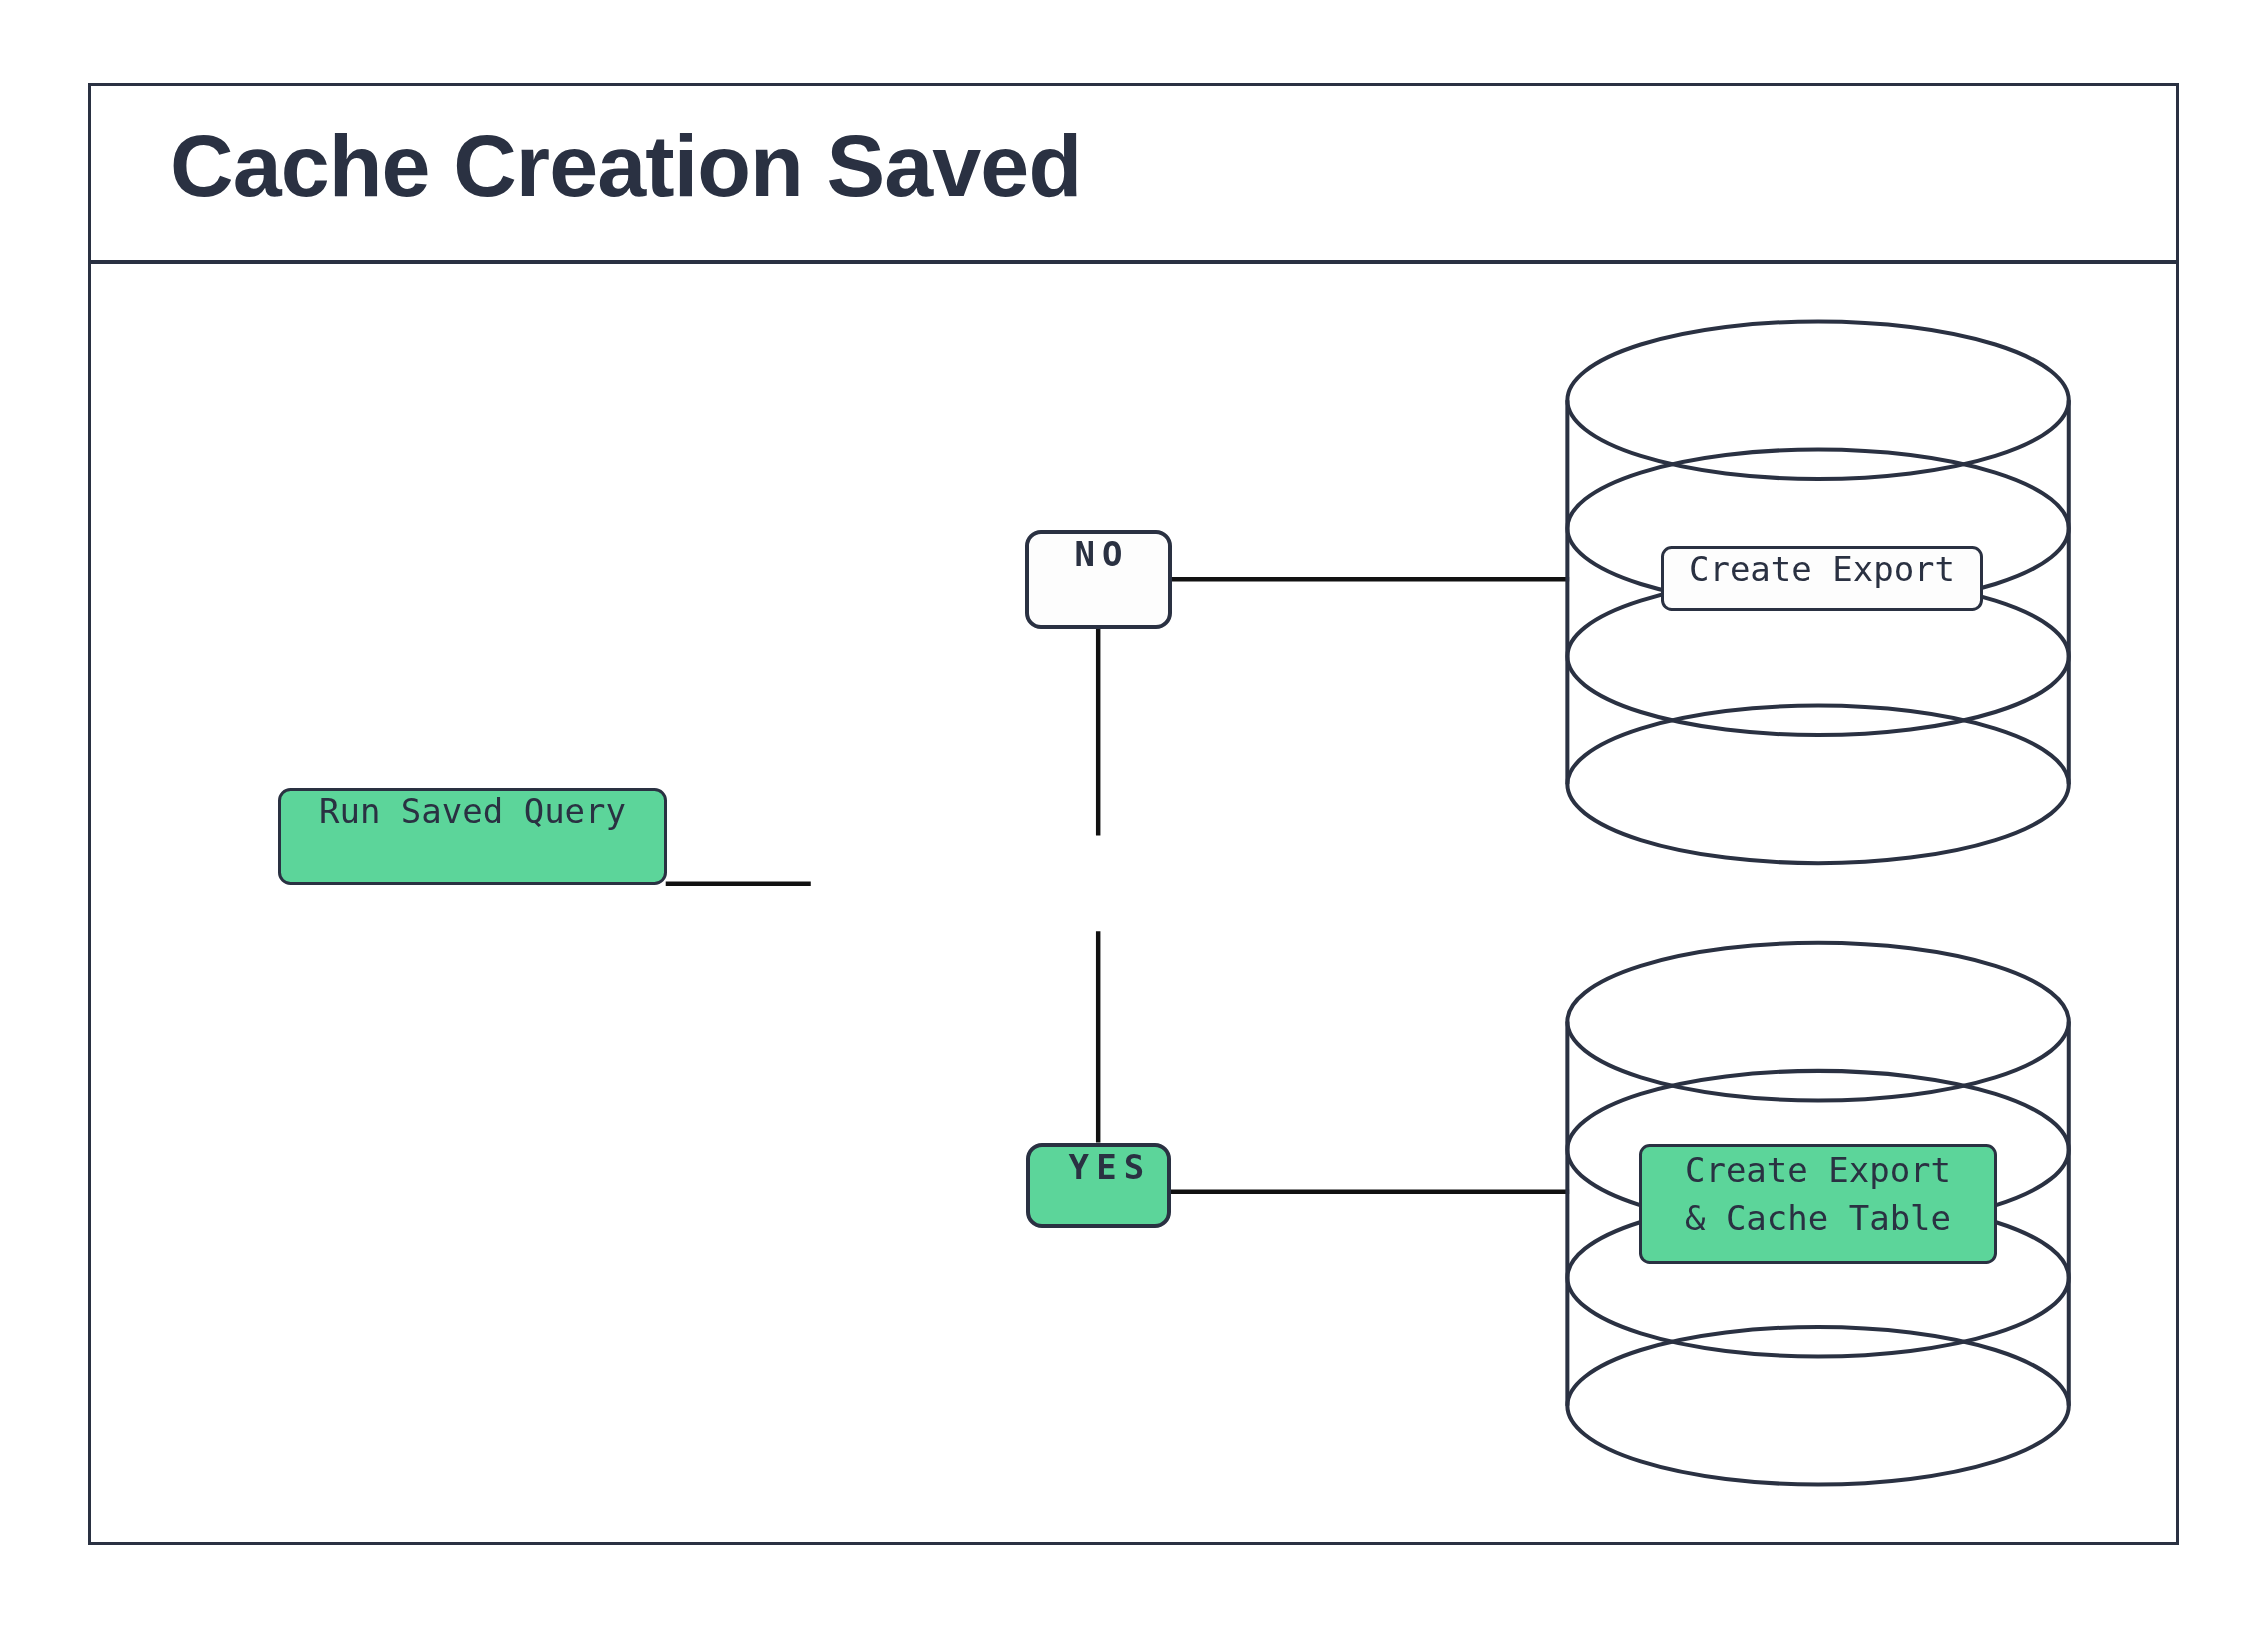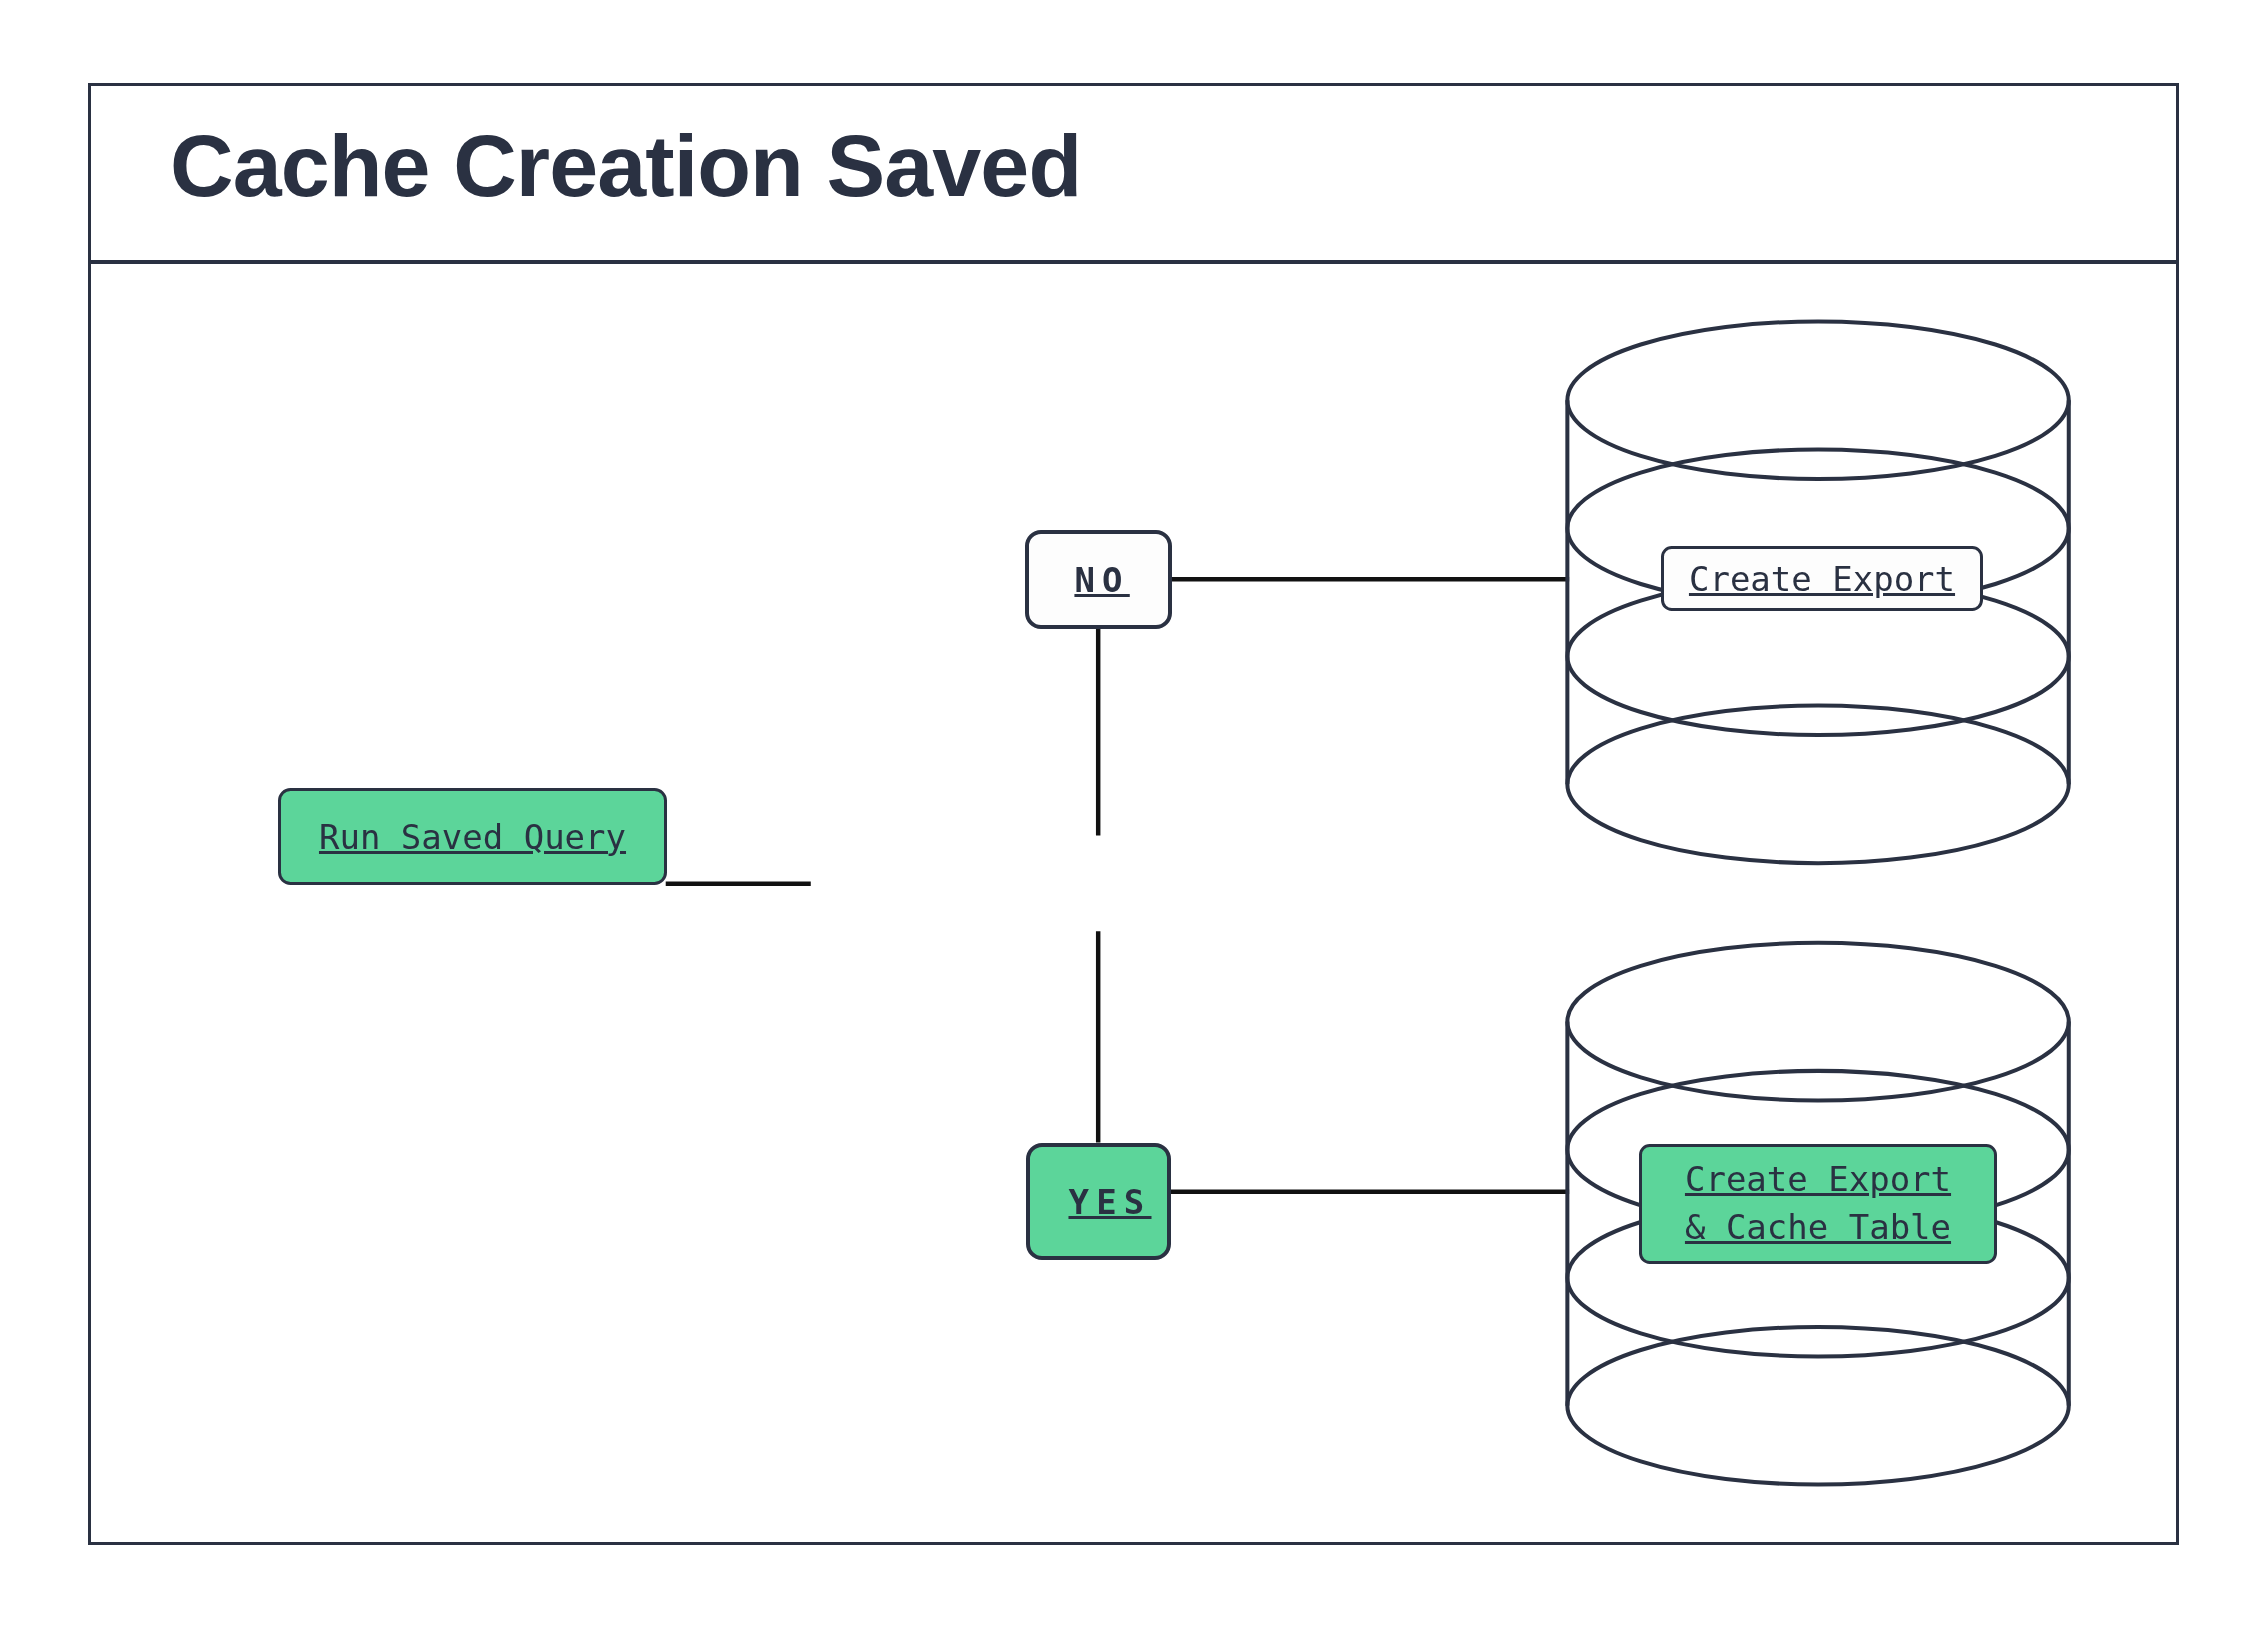--- a/index.html
+++ b/index.html
@@ -32,42 +32,41 @@
   .divider{
     position:absolute;left:88px;top:260px;width:2091px;height:3.6px;
     background:var(--ink);
   }
 
   svg.layer{position:absolute;left:0;top:0;width:2268px;height:1626px;}
   .connector{stroke:var(--line);stroke-width:5;fill:none;}
   .cyl{stroke:var(--ink);stroke-width:4.5;fill:none;}
 
   .node{
-    position:absolute;display:flex;align-items:center;justify-content:center;
+    position:absolute;display:flex;align-items:flex-start;justify-content:center;
     white-space:nowrap;
-    text-decoration:underline;
   }
   .node-start{
     left:278px;top:788px;width:389px;height:97px;
     background:var(--green);border:3.6px solid var(--ink);border-radius:12.5px;
     font-size:34px;font-weight:500;color:var(--ink);
   }
   .node-decision{
     left:811px;top:836px;width:593px;height:97px;
     background:var(--dark-fill);border-radius:16px;
     font-size:36px;font-weight:500;color:var(--light-text);
   }
   .node-no{
     left:1025px;top:530px;width:147px;height:99px;
     background:#fdfdfd;border:4.5px solid var(--ink);border-radius:16px;
     font-size:34px;font-weight:700;letter-spacing:7.2px;padding-left:7.2px;
     color:var(--ink);
   }
   .node-yes{
-    left:1026px;top:1143px;width:145px;height:117px;
+    left:1026px;top:1143px;width:145px;height:85px;
     background:var(--green);border:4.5px solid var(--ink);border-radius:16px;
     font-size:34px;font-weight:700;letter-spacing:7.2px;padding-left:23px;
     color:var(--ink);
   }
   .node-export{
     left:1661px;top:546px;width:322px;height:65px;
     background:#fdfdfd;border:3.6px solid var(--ink);border-radius:10.7px;
     font-size:34px;font-weight:500;color:var(--ink);
   }
   .node-cache{

